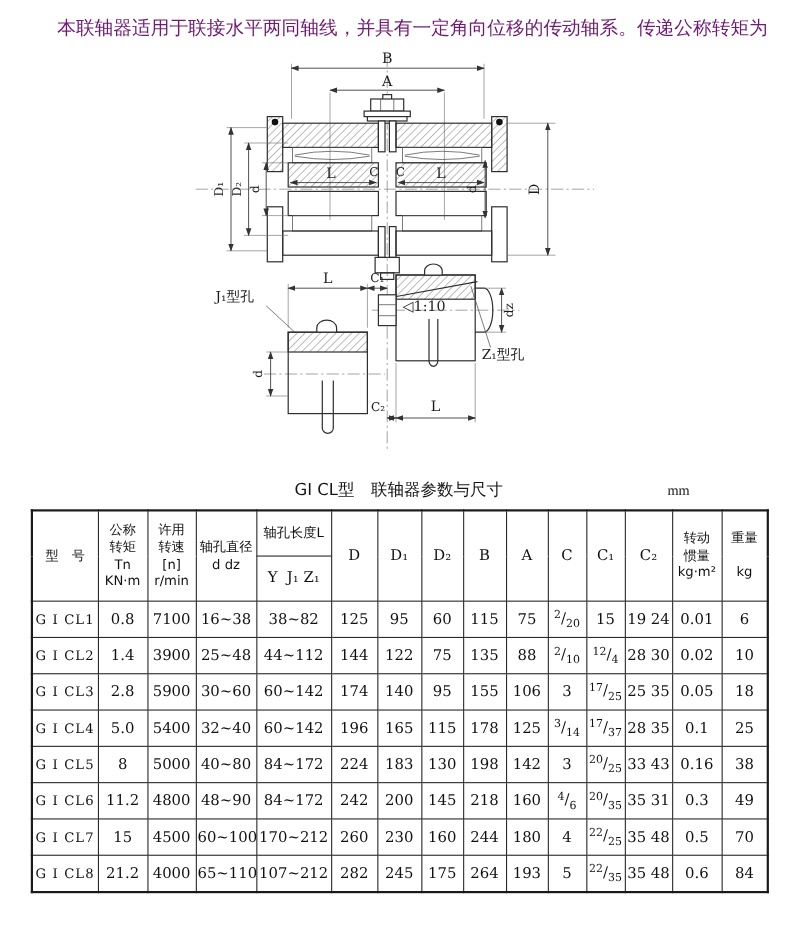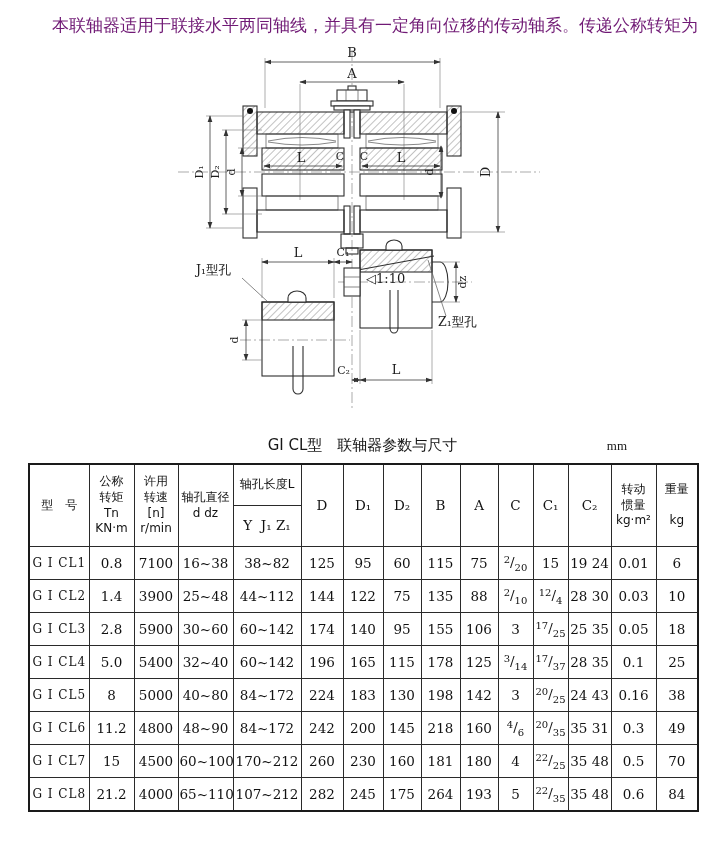--- a/index.html
+++ b/index.html
@@ -265,21 +265,21 @@
         <td>25~48</td>
         <td>44~112</td>
         <td>144</td>
         <td>122</td>
         <td>75</td>
         <td>135</td>
         <td>88</td>
         <td><sup>2</sup>/<sub>10</sub></td>
         <td><sup>12</sup>/<sub>4</sub></td>
         <td>28 30</td>
-        <td>0.03</td>
+        <td>0.02</td>
         <td>10</td>
       </tr>
       <tr>
         <td>G I CL3</td>
         <td>2.8</td>
         <td>5900</td>
         <td>30~60</td>
         <td>60~142</td>
         <td>174</td>
         <td>140</td>
@@ -315,21 +315,21 @@
         <td>5000</td>
         <td>40~80</td>
         <td>84~172</td>
         <td>224</td>
         <td>183</td>
         <td>130</td>
         <td>198</td>
         <td>142</td>
         <td>3</td>
         <td><sup>20</sup>/<sub>25</sub></td>
-        <td>24 43</td>
+        <td>33 43</td>
         <td>0.16</td>
         <td>38</td>
       </tr>
       <tr>
         <td>G I CL6</td>
         <td>11.2</td>
         <td>4800</td>
         <td>48~90</td>
         <td>84~172</td>
         <td>242</td>
@@ -345,21 +345,21 @@
       </tr>
       <tr>
         <td>G I CL7</td>
         <td>15</td>
         <td>4500</td>
         <td>60~100</td>
         <td>170~212</td>
         <td>260</td>
         <td>230</td>
         <td>160</td>
-        <td>181</td>
+        <td>244</td>
         <td>180</td>
         <td>4</td>
         <td><sup>22</sup>/<sub>25</sub></td>
         <td>35 48</td>
         <td>0.5</td>
         <td>70</td>
       </tr>
       <tr>
         <td>G I CL8</td>
         <td>21.2</td>

